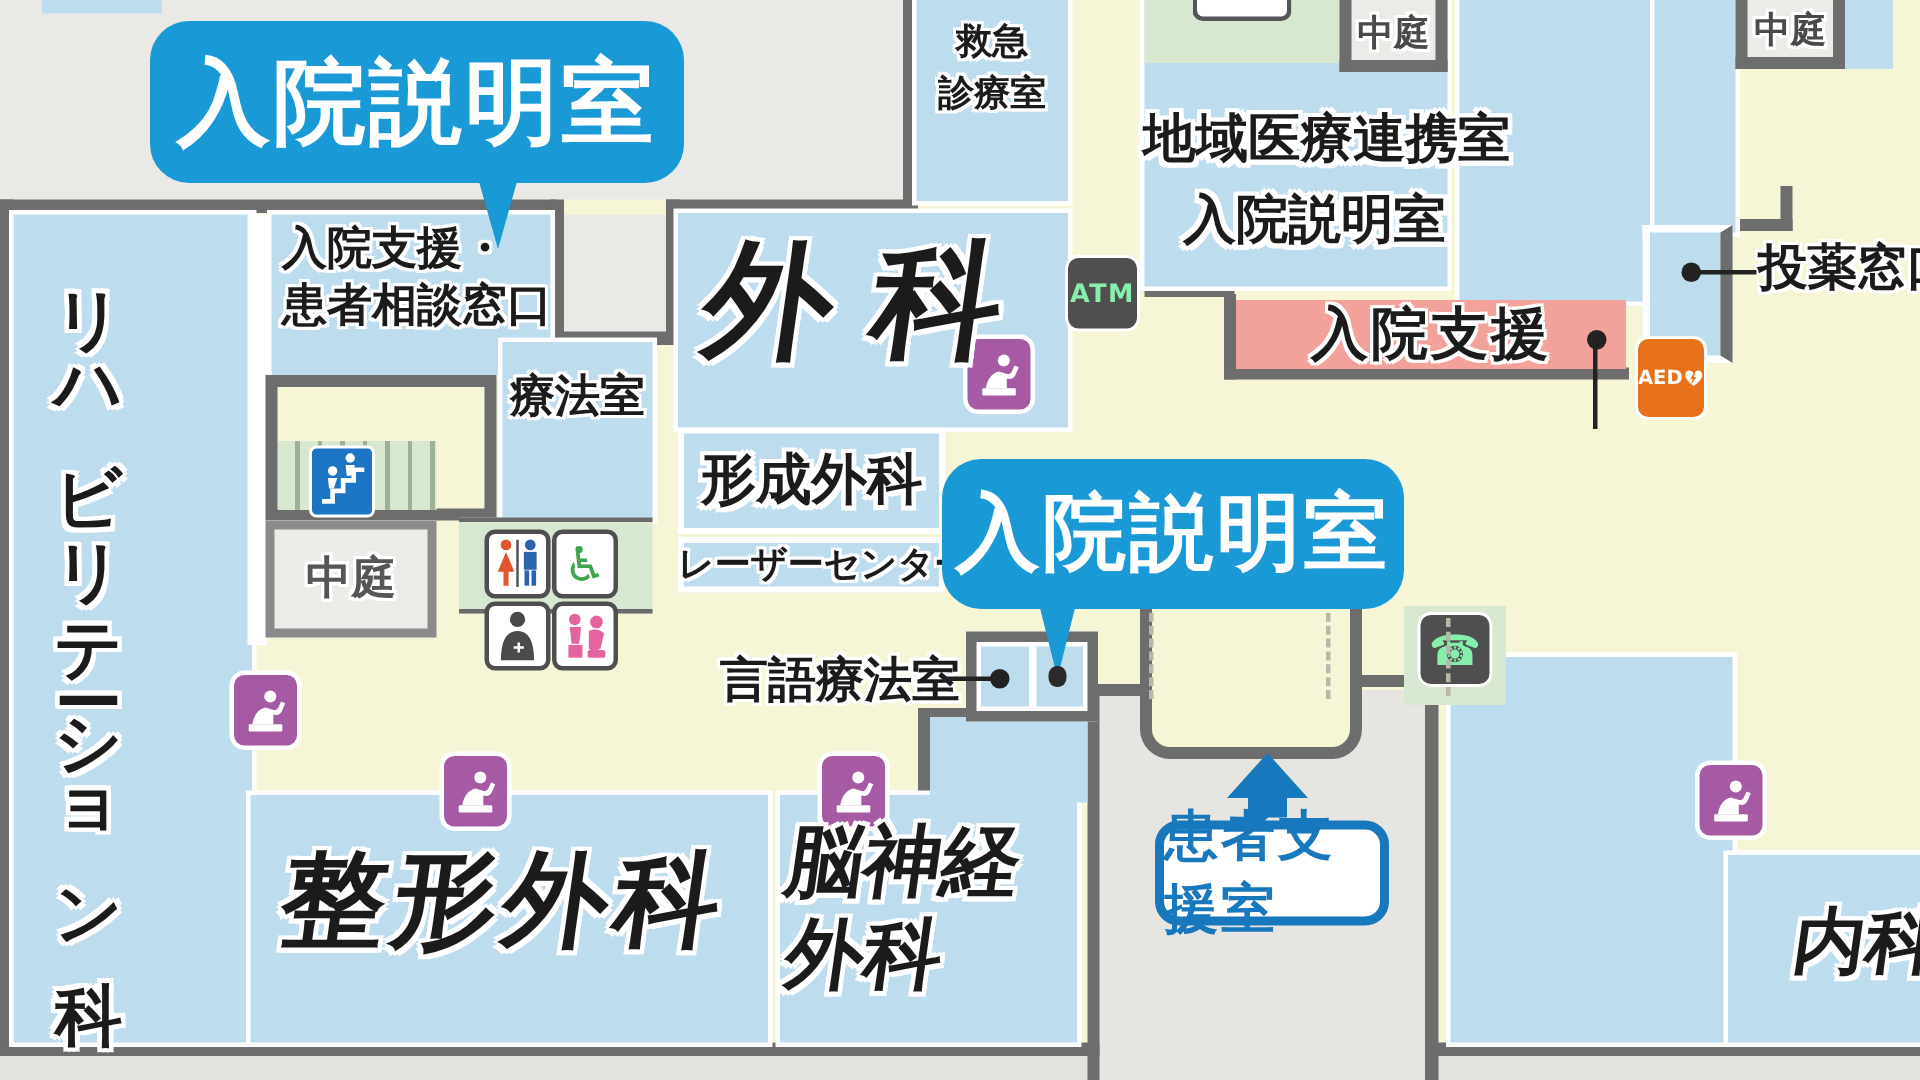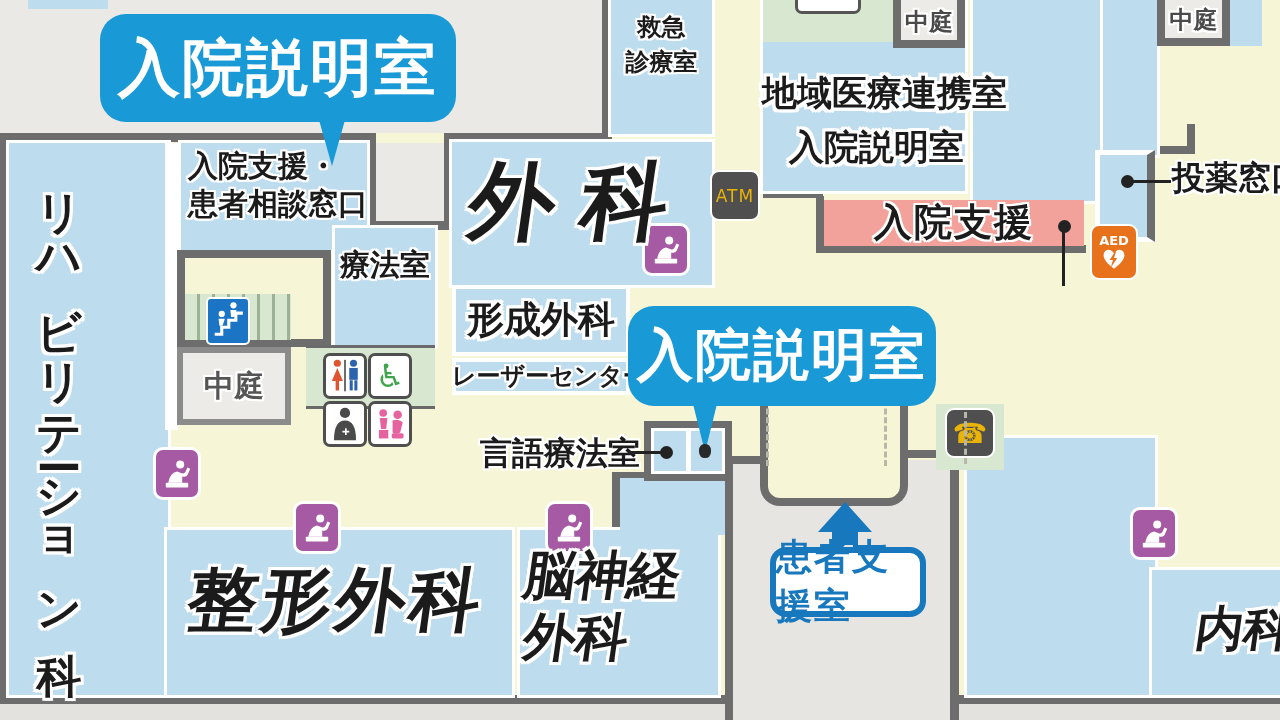--- a/index.html
+++ b/index.html
@@ -17,21 +17,21 @@
   .room{position:absolute;background:var(--room-blue,#bddcee);box-shadow:0 0 0 3px #fff;}
   .room.nb{box-shadow:none;}
   .wbox{position:absolute;background:var(--room-blue,#bddcee);border:4px solid #fff;box-sizing:border-box;box-shadow:none;}
   .green{position:absolute;background:var(--green-area,#d8e7d0);}
   .lbl{position:absolute;font-weight:bold;color:#1b1b1b;white-space:nowrap;line-height:1.2;
        text-shadow:-2px -2px 0 #fff,2px -2px 0 #fff,-2px 2px 0 #fff,2px 2px 0 #fff,-2px 0 0 #fff,2px 0 0 #fff,0 -2px 0 #fff,0 2px 0 #fff;}
   .lbl.big{text-shadow:-3px -3px 0 #fff,3px -3px 0 #fff,-3px 3px 0 #fff,3px 3px 0 #fff,-3px 0 0 #fff,3px 0 0 #fff,0 -3px 0 #fff,0 3px 0 #fff;}
   .skew{transform:skewX(-8deg);}
   .ctr{display:flex;align-items:center;justify-content:center;}
   .tile{position:absolute;background:#fff;border:3px solid var(--tile-dark,#4f4f4f);border-radius:7px;box-sizing:border-box;display:flex;align-items:center;justify-content:center;}
-  .dtile{position:absolute;background:var(--tile-dark,#4f4f4f);border-radius:7px;display:flex;align-items:center;justify-content:center;color:#eab308;font-weight:normal;box-shadow:0 0 0 2px #fff;}
+  .dtile{position:absolute;background:var(--tile-dark,#4f4f4f);border-radius:7px;display:flex;align-items:center;justify-content:center;color:#86efac;font-weight:bold;box-shadow:0 0 0 2px #fff;}
   .ricon{position:absolute;width:42px;height:47px;background:var(--reception-purple,#a55aa3);border-radius:7px;box-shadow:0 0 0 3px #fff;display:flex;align-items:center;justify-content:center;}
   .dot{position:absolute;background:#222;border-radius:50%;}
   .pline{position:absolute;background:#222;}
   .dashv{position:absolute;width:0;border-left:3px dashed #b9b7aa;}
   .callout{position:absolute;background:var(--callout-blue,#199ad6);border-radius:26px;display:flex;align-items:center;justify-content:center;color:#fff;font-weight:bold;letter-spacing:2px;}
   .tri-down{position:absolute;width:0;height:0;}
 
   
   #out-topleft{left:0;top:0;width:602px;height:133px;}
   #out-notch{left:376px;top:143px;width:68px;height:86px;}
@@ -91,21 +91,21 @@
   #cy2{left:1157px;top:0;width:73px;height:46px;background:#edebe7;border:8px solid var(--map-border,#6d6d6d);border-top:none;box-sizing:border-box;}
   #cy3{left:177px;top:347px;width:114px;height:78px;background:#edebe7;border:6px solid #8b8b8b;box-sizing:border-box;}
   #green-wc{left:306px;top:345px;width:129px;height:64px;border-top:3px solid #6a6a6a;border-bottom:3px solid #6a6a6a;box-sizing:border-box;}
   #tile-wc{left:323px;top:353px;width:44px;height:46px;}
   #tile-wheel{left:368px;top:353px;width:44px;height:46px;font-size:32px;color:#3fa44c;line-height:1;}
   #tile-adult{left:323px;top:401px;width:44px;height:46px;}
   #tile-baby{left:368px;top:401px;width:44px;height:46px;}
   #green-phone{left:936px;top:404px;width:68px;height:66px;}
   #tile-phone{left:947px;top:410px;width:46px;height:46px;font-size:28px;}
   #tile-atm{left:712px;top:172px;width:46px;height:47px;font-size:17px;letter-spacing:1px;}
-  #tile-aed{left:1092px;top:226px;width:44px;height:52px;background:var(--aed-orange,#e8721c);border-radius:7px;box-shadow:0 0 0 2px #fff;display:flex;flex-direction:column;align-items:center;justify-content:center;}
+  #tile-aed{left:1092px;top:226px;width:44px;height:52px;background:var(--aed-orange,#e8721c);border-radius:7px;box-shadow:0 0 0 2px #fff;display:flex;align-items:center;justify-content:center;}
   #tile-aed .aed-txt{color:#fff;font-weight:bold;font-size:13px;line-height:1;}
   #pink-bar{left:824px;top:200px;width:260px;height:46px;background:var(--reception-pink,#f2a29b);display:flex;align-items:center;justify-content:center;}
 
   
   #icon-r1{left:645px;top:226px;} #icon-r2{left:156px;top:450px;} #icon-r3{left:296px;top:504px;}
   #icon-r4{left:548px;top:504px;} #icon-r5{left:1133px;top:510px;}
 
   
   #vestibule{left:760px;top:406px;width:148px;height:100px;border:8px solid var(--map-border,#6d6d6d);border-top:none;border-radius:0 0 20px 20px;background:var(--corridor-yellow,#f6f6d6);box-sizing:border-box;}
   #dash1{left:766px;top:400px;height:66px;} #dash2{left:884px;top:400px;height:66px;} #dash3{left:964px;top:412px;height:52px;}

